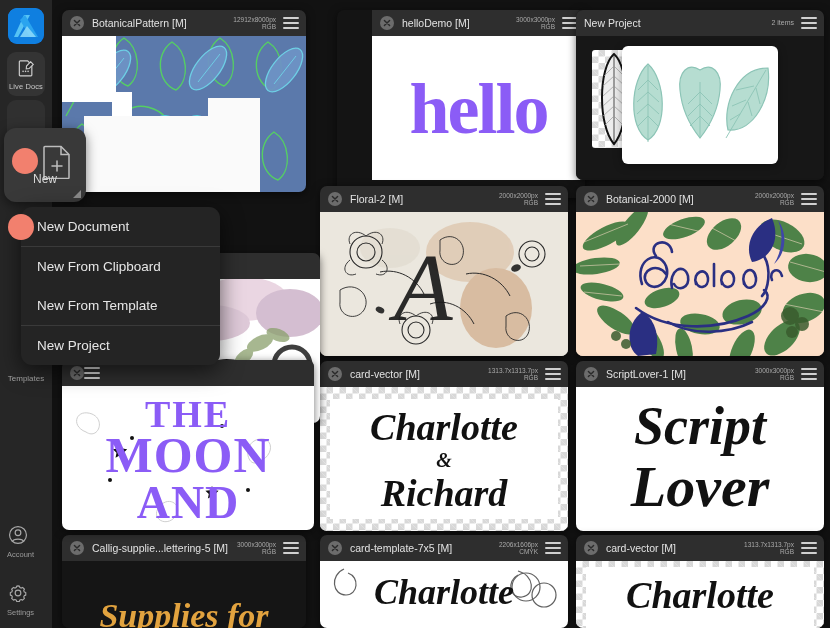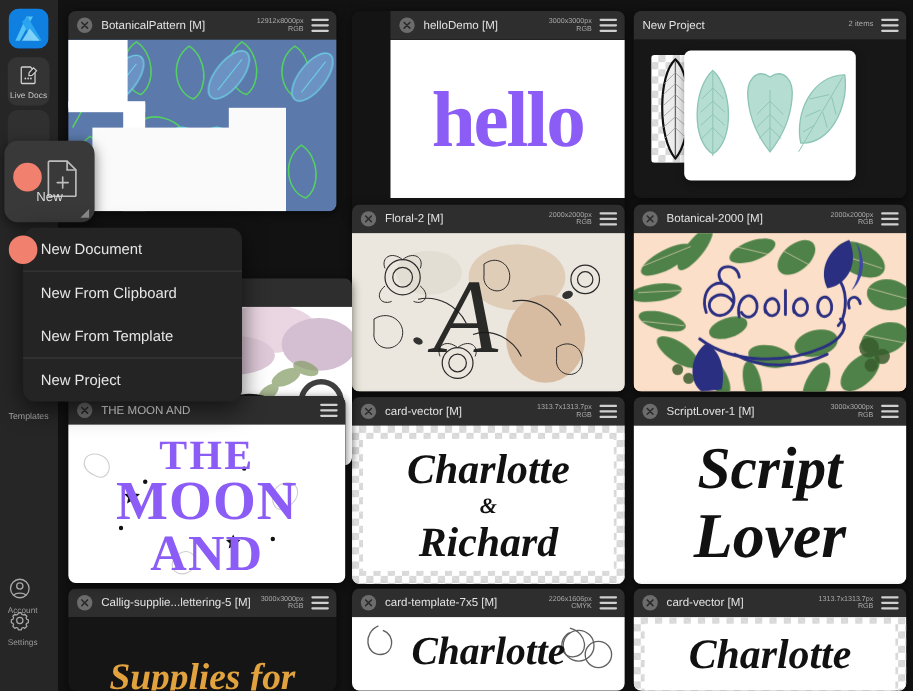--- a/index.html
+++ b/index.html
@@ -39,21 +39,21 @@
 
   #live-docs-btn { top: 52px; }
   #templates-btn-ghost { top: 100px; height: 44px; }
 
   .side-foot {
     position: absolute; left: 7px; width: 38px;
     display: flex; flex-direction: column; gap: 4px; cursor: pointer;
   }
   .side-foot .lbl { font-size: 7.5px; color: #9a9a9a; }
   #account-btn { top: 524px; }
-  #settings-btn { top: 553px; }
+  #settings-btn { top: 582px; }
   .templates-label {
     position: absolute; left: 0; top: 374px; width: 52px; text-align: center;
     font-size: 8px; color: #a6a6a6; pointer-events: none;
   }
 
   
   #new-button {
     position: absolute; left: 4px; top: 128px; width: 82px; height: 74px;
     background: #393939; border-radius: 12px; cursor: pointer; z-index: 60;
     box-shadow: 0 3px 12px rgba(0,0,0,.5);
@@ -204,21 +204,21 @@
       </svg>
 
       <div style="position:absolute;left:-2px;top:-2px;width:56px;height:64px;background:#fff;"></div>
       <div style="position:absolute;left:50px;top:58px;width:20px;height:100px;background:#fff;"></div>
       <div style="position:absolute;left:-2px;top:56px;width:72px;height:10px;background:#fff;"></div>
       <div style="position:absolute;left:22px;top:80px;width:176px;height:80px;background:#fafafa;"></div>
       <div style="position:absolute;left:146px;top:62px;width:52px;height:28px;background:#fafafa;"></div>
     </div>
   </div>
 
-  <div class="card" style="left:320px; top:10px; width:248px; height:188px;padding-left:35px;">
+  <div class="card" style="left:337px; top:10px; width:248px; height:188px;padding-left:35px;">
     <div class="card-head">
       <span class="card-close">
         <svg width="8" height="8" viewBox="0 0 8 8">
             <path d="M1.4 1.4 L6.6 6.6 M6.6 1.4 L1.4 6.6" stroke="#2a2a2a" stroke-width="1.4" stroke-linecap="round"></path>
           </svg>
       </span>
       <span class="card-title">helloDemo [M]</span>
       <span class="card-meta">
         <span class="dim">3000x3000px</span>
         <span class="mode">RGB</span>
@@ -331,21 +331,20 @@
     </div>
   </div>
 
   <div class="card" style="left:62px; top:360px; width:252px; height:170px; z-index:6;">
     <div class="card-head">
       <span class="card-close">
         <svg width="8" height="8" viewBox="0 0 8 8">
             <path d="M1.4 1.4 L6.6 6.6 M6.6 1.4 L1.4 6.6" stroke="#2a2a2a" stroke-width="1.4" stroke-linecap="round"></path>
           </svg>
       </span>
-      <span class="card-title">THE MOON AND</span>
       <span class="burger">
           <i></i>
           <i></i>
           <i></i>
         </span>
     </div>
     <div class="card-body" style="height:144px;background:#fff;">
       <svg width="252" height="144" viewBox="0 0 252 144" style="position:absolute;left:0;top:0;">
         <g stroke="#cfcfcf" stroke-width="1" fill="none">
           <path d="M24 46 C8 40 14 22 30 28 C44 34 36 54 24 46Z"></path>

